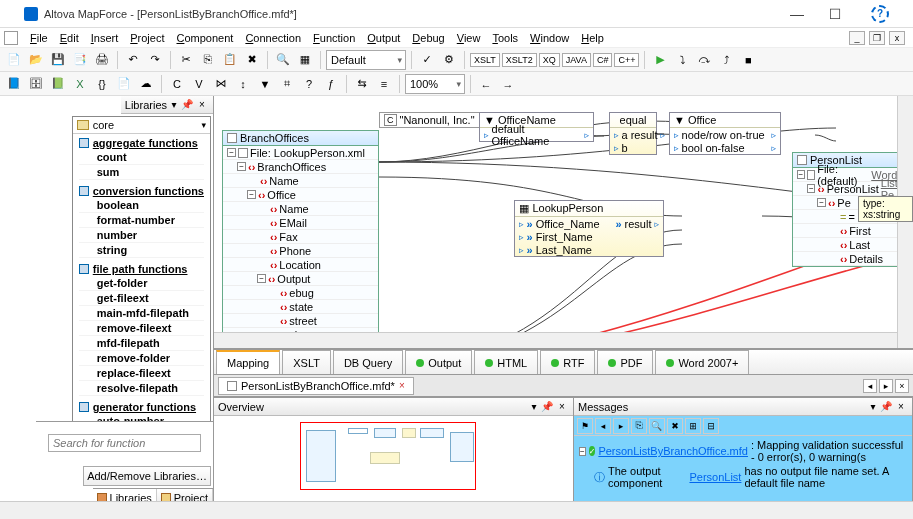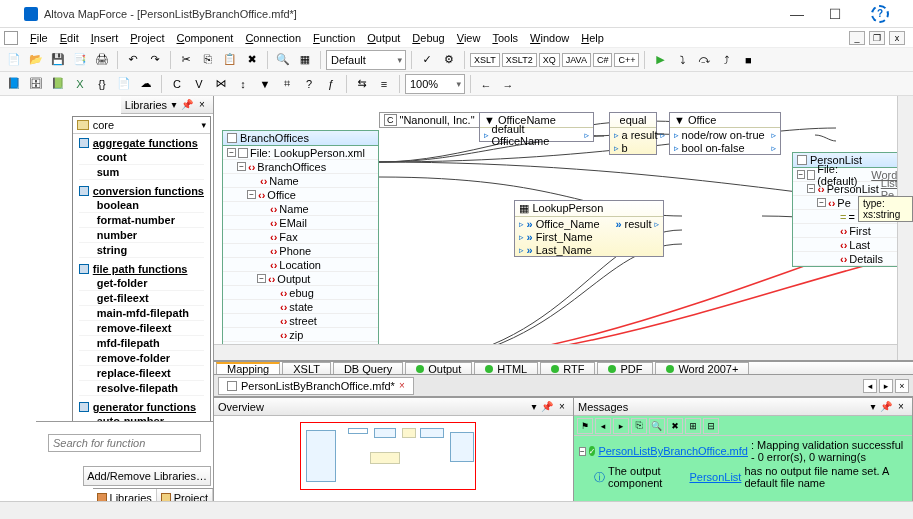--- a/index.html
+++ b/index.html
@@ -73,34 +73,34 @@
 .fileicon{width:10px;height:10px;background:#fff;border:1px solid #888;display:inline-block;}
 .porti{color:#06c;font-size:9px;}
 
 
 .funcbox { position:absolute; border:1px solid #889; background:linear-gradient(#fff,#fdf7ce);}
 .funcbox .fh { padding:1px 4px; border-bottom:1px solid #cca; text-align:center;}
 .funcbox .frow{padding:0 4px;display:flex;align-items:center;gap:3px;height:13px;}
 .constbox{position:absolute;border:1px solid #999;background:#fff;padding:1px 4px;display:flex;align-items:center;gap:3px;}
 
 
-.maptabs { height:14px; border-top:1px solid #999; border-bottom:1px solid #999; background:linear-gradient(#fff,#eee); display:flex; align-items:stretch; padding-left:2px;}
+.maptabs { height:26px; border-top:1px solid #999; border-bottom:1px solid #999; background:linear-gradient(#fff,#eee); display:flex; align-items:stretch; padding-left:2px;}
 .maptab { padding:3px 10px; border:1px solid #aaa; border-bottom:none; margin-right:2px; background:linear-gradient(#fff,#f0f0f0); cursor:pointer; display:flex;align-items:center;gap:4px;}
 .maptab.active{ background:#fff; border-top:2px solid #f5a623;}
 .greendot{width:8px;height:8px;border-radius:50%;background:#3b3;}
 
 .doctabs { height:22px; background:#e8e8e8; display:flex; align-items:center; padding:0 4px; border-bottom:1px solid #999;}
 .doctab { padding:2px 8px; background:#fff; border:1px solid #aaa; display:flex;align-items:center;gap:4px;}
 .doctab .dclose{font-size:10px;color:#c33;cursor:pointer;}
 .doctabs .navbtns{margin-left:auto;display:flex;gap:2px;}
 .navbtn{width:14px;height:14px;border:1px solid #aaa;background:#fff;display:flex;align-items:center;justify-content:center;font-size:9px;cursor:pointer;}
 
 
 .bottompanels { height:110px; display:flex; border-top:1px solid #999;}
-.bpanel { flex:1; display:flex; flex-direction:column; border-right:1px solid #999; background:#86efac;}
+.bpanel { flex:1; display:flex; flex-direction:column; border-right:1px solid #999; background:#7dd3fc;}
 .overview-canvas{flex:1; position:relative; background:#fff; padding:6px;}
 .ov-frame{position:absolute;border:1px solid #f00;}
 .ov-box{position:absolute;border:1px solid #7ac;background:#eaf5ff;}
 .msglist{flex:1;overflow:auto;padding:2px;}
 .msgtoolbar{height:20px;border-bottom:1px solid #ccc;display:flex;align-items:center;gap:2px;padding:0 3px;}
 .msgbtn{width:16px;height:16px;border:1px solid #ccc;display:flex;align-items:center;justify-content:center;font-size:9px;cursor:pointer;}
 .msgrow{padding:1px 3px;display:flex;align-items:center;gap:3px;}
 .msgexp{width:9px;height:9px;border:1px solid #888;display:inline-flex;align-items:center;justify-content:center;font-size:8px;background:#fff;}
 .msgok{width:10px;height:10px;border-radius:50%;background:#3b3;color:#fff;font-size:8px;display:inline-flex;align-items:center;justify-content:center;}
 .msglink{color:#0066ee;text-decoration:underline;cursor:pointer;}

